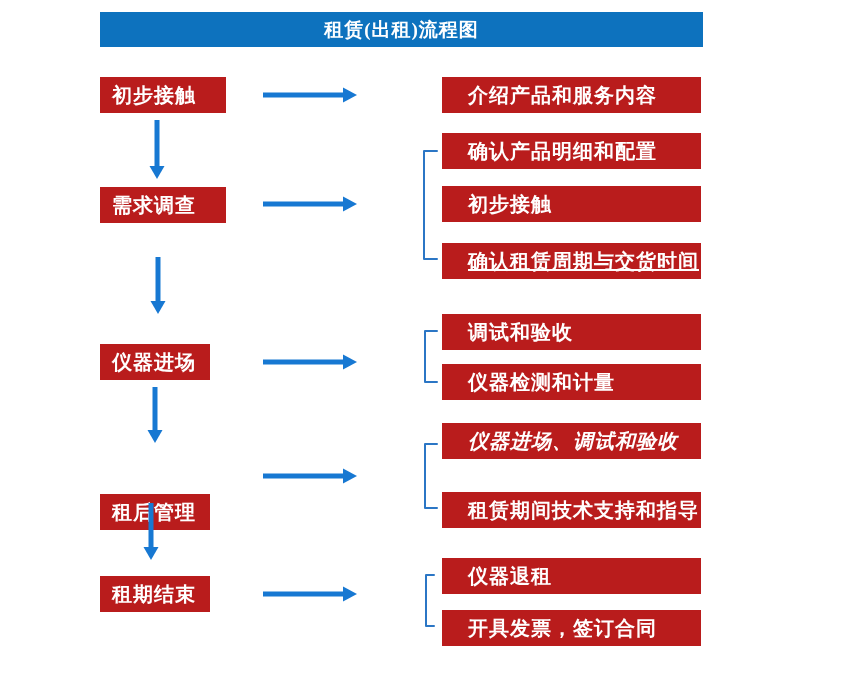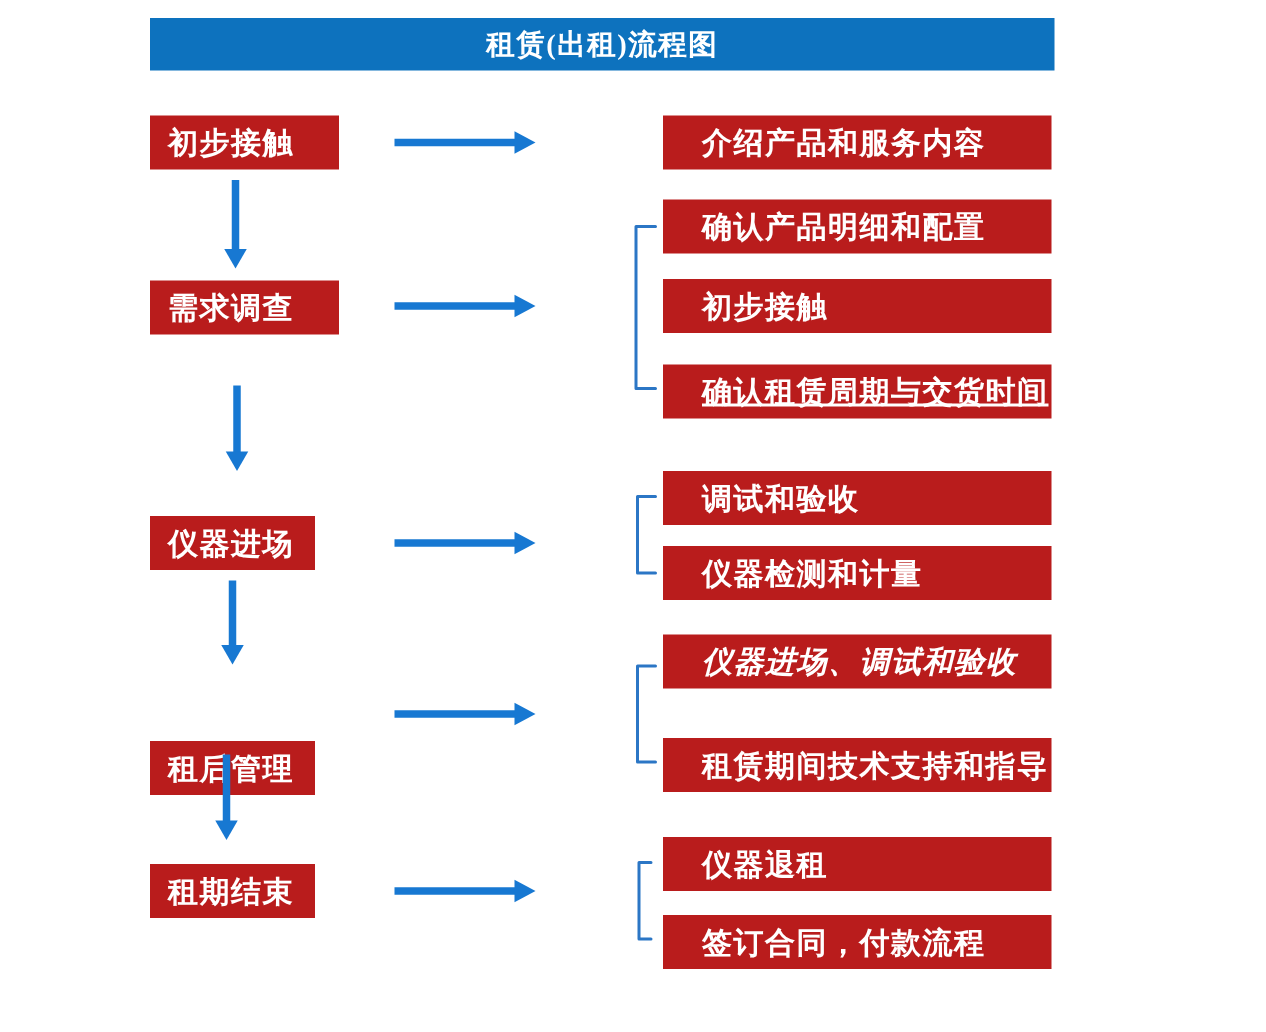--- a/index.html
+++ b/index.html
@@ -72,21 +72,21 @@
 
   <div class="detail-box" style="top:77px;">介绍产品和服务内容</div>
   <div class="detail-box" style="top:133px;">确认产品明细和配置</div>
   <div class="detail-box" style="top:186px;">初步接触</div>
   <div class="detail-box" style="top:243px;text-decoration:underline;">确认租赁周期与交货时间</div>
   <div class="detail-box" style="top:314px;">调试和验收</div>
   <div class="detail-box" style="top:364px;">仪器检测和计量</div>
   <div class="detail-box" style="top:423px;font-style:italic;">仪器进场、调试和验收</div>
   <div class="detail-box" style="top:558px;">仪器退租</div>
   <div class="detail-box" style="top:492px;">租赁期间技术支持和指导</div>
-  <div class="detail-box" style="top:610px;">签订合同，付款流程</div>
+  <div class="detail-box" style="top:610px;">开具发票，签订合同</div>
 
   <svg class="overlay" viewBox="0 0 844 688" xmlns="http://www.w3.org/2000/svg">
 
     <g fill="#1778d2" stroke="#1778d2">
       <line x1="263" y1="95" x2="344" y2="95" stroke-width="5"></line>
       <polygon points="357,95 343,87.5 343,102.5" stroke="none"></polygon>
       <line x1="263" y1="204" x2="344" y2="204" stroke-width="5"></line>
       <polygon points="357,204 343,196.5 343,211.5" stroke="none"></polygon>
       <line x1="263" y1="362" x2="344" y2="362" stroke-width="5"></line>
       <polygon points="357,362 343,354.5 343,369.5" stroke="none"></polygon>

